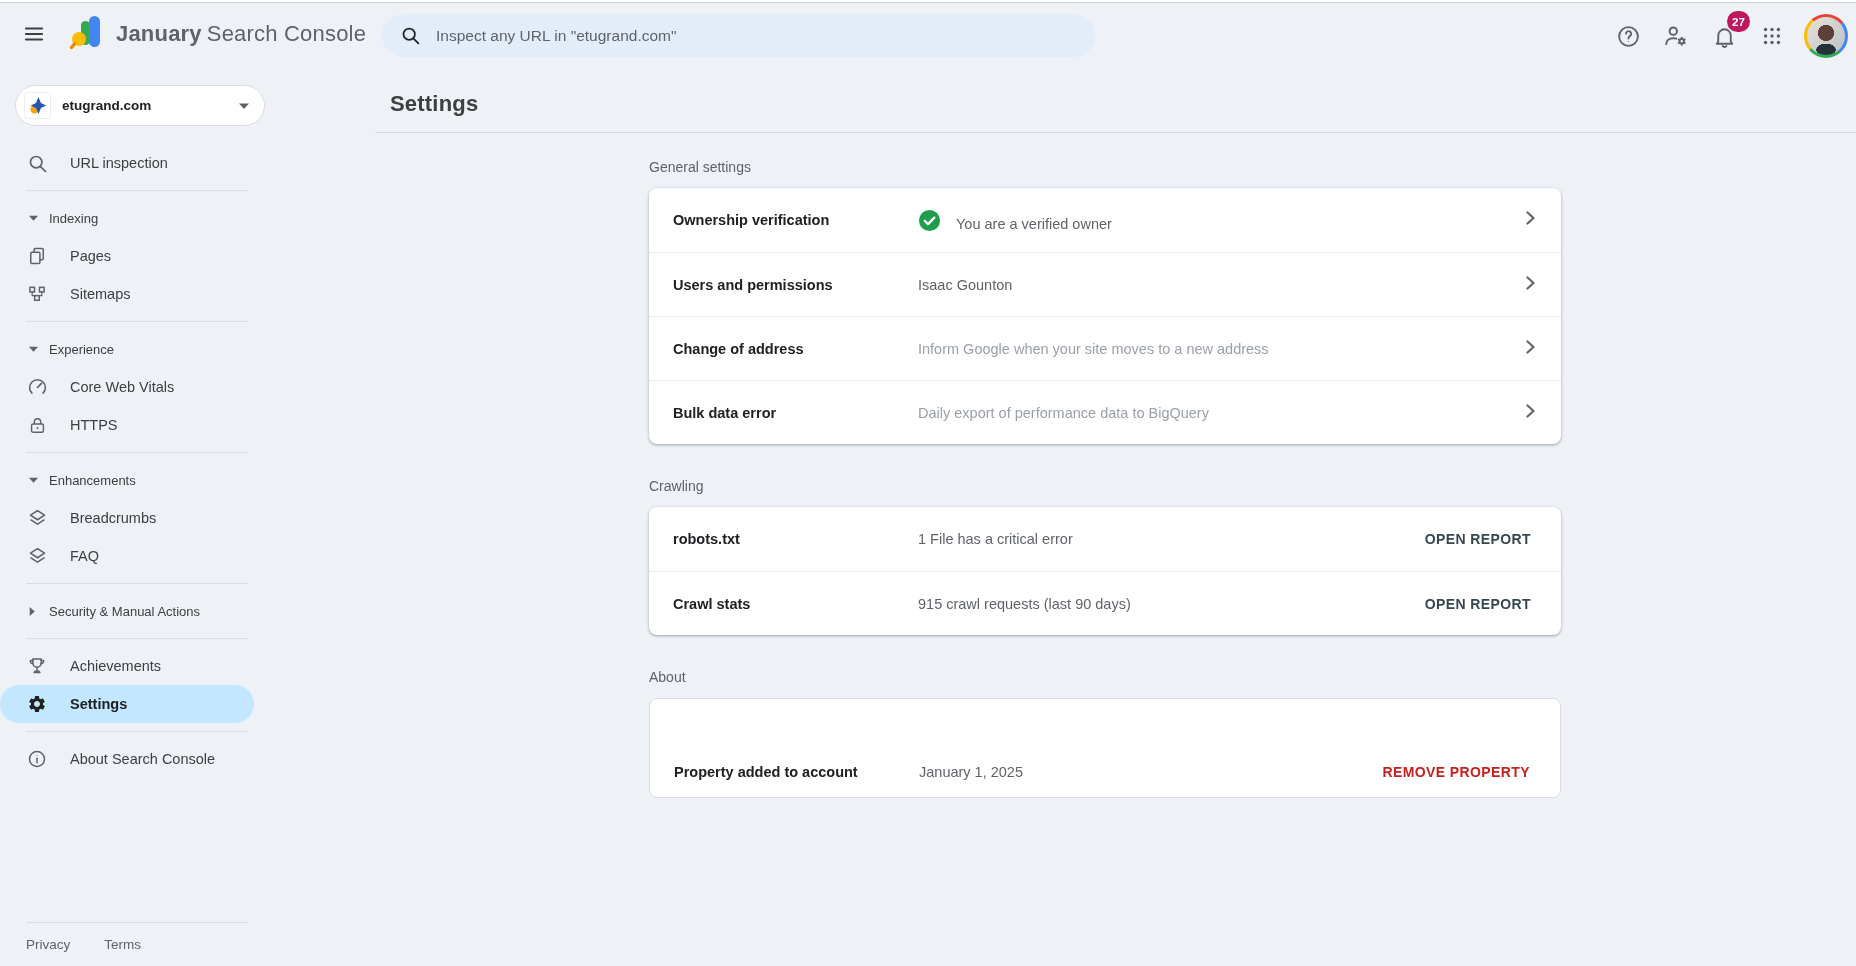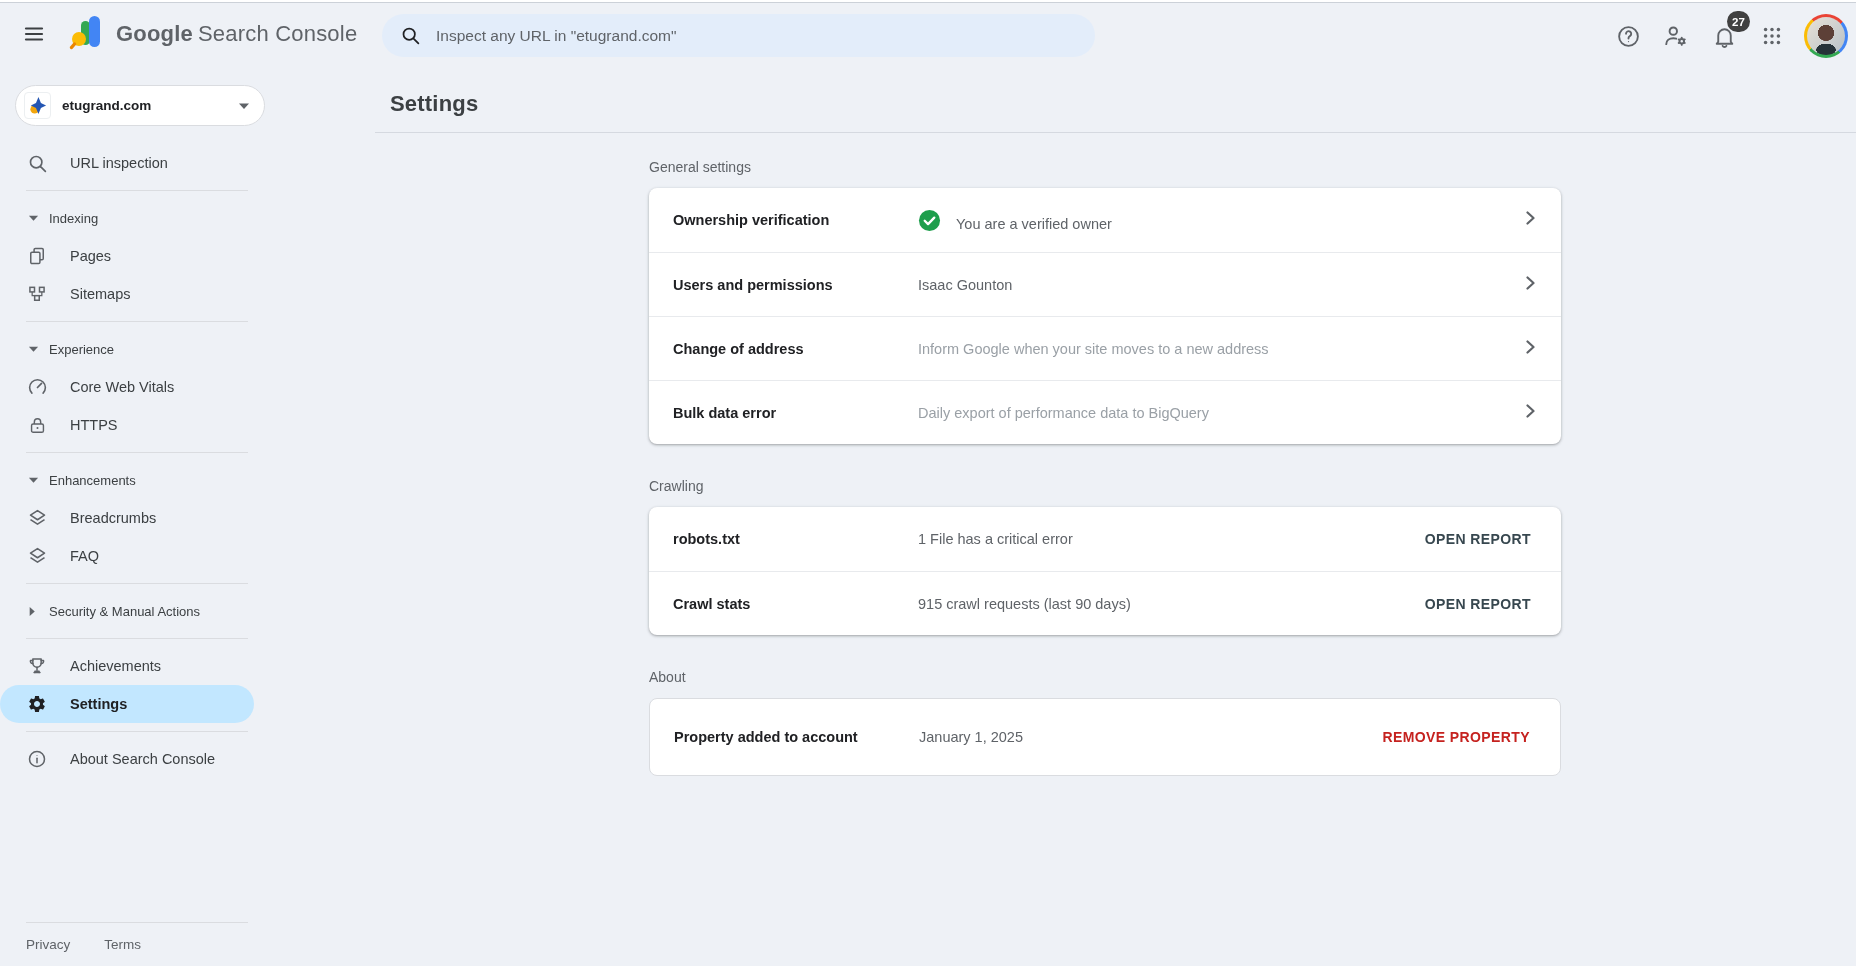--- a/index.html
+++ b/index.html
@@ -22,21 +22,21 @@
     background:#e3edfa; border-radius:22px; display:flex; align-items:center; padding:0 18px;
   }
   .search-pill input {
     flex:1; border:none; background:transparent; outline:none; margin-left:15px;
     font-size:15.5px; color:#202124; font-family:inherit;
   }
   .search-pill input::placeholder { color:#5f6368; opacity:1; }
   .header-right { position:absolute; right:8px; top:11px; display:flex; align-items:center; gap:8px; }
   .badge {
     position:absolute; top:-5px; right:-6px; min-width:23px; height:21px; padding:0 4px;
-    background:#404040; color:#fff; border-radius:11px; font-size:11.5px; font-weight:700;
+    background:#be185d; color:#fff; border-radius:11px; font-size:11.5px; font-weight:700;
     display:flex; align-items:center; justify-content:center;
   }
   .avatar-ring {
     width:44px; height:44px; border-radius:50%; padding:3px; cursor:pointer; margin-left:4px;
     background:conic-gradient(from -40deg, #ea4335 0 25%, #4285f4 25% 50%, #34a853 50% 75%, #fbbc05 75% 100%);
   }
   .avatar {
     width:100%; height:100%; border-radius:50%;
     background:
       radial-gradient(ellipse 16px 10px at 50% 86%, #263238 0 60%, transparent 61%),
@@ -69,21 +69,21 @@
   
   .main { position:absolute; top:65px; left:375px; right:0; bottom:0; }
   .page-title { font-size:22px; font-weight:700; color:#3c4043; margin:26px 0 0 15px; letter-spacing:.2px; }
   .page-div { border:none; border-top:1px solid #d5d9e0; margin-top:15px; }
   .content { margin-left:274px; width:912px; }
   .section-label { font-size:14px; color:#5f6368; margin:26px 0 13px 0; }
   .card { background:#fff; border-radius:8px; width:912px; box-shadow:0 1px 2px rgba(60,64,67,.3), 0 1px 3px 1px rgba(60,64,67,.12); overflow:hidden; }
   .card.flat { box-shadow:none; border:1px solid #dadce0; }
   .row { height:64px; display:flex; align-items:center; padding:0 26px 0 24px; cursor:pointer; }
   .row + .row { border-top:1px solid #e8eaed; }
-  .row.short { height:76px; }
+  .row.short { height:50px;margin-top:48px; }
   .row-label { width:245px; flex-shrink:0; font-size:14.5px; font-weight:700; color:#202124; }
   .row-value { flex:1; font-size:14.5px; color:#5f6368; display:flex; align-items:flex-end; gap:15px; overflow:hidden; white-space:nowrap; }
   .row-value.muted { color:#9aa0a6; }
   .chev { color:#5f6368; flex-shrink:0; }
   .action-btn { border:none; background:transparent; font-family:inherit; font-size:14px; font-weight:700; letter-spacing:.4px; color:#37474f; cursor:pointer; padding:8px 4px; flex-shrink:0; }
   .action-btn.danger { color:#c5221f; }
   .vcheck { flex-shrink:0; display:flex; }
 </style>
 </head>
 <body>
@@ -100,21 +100,21 @@
   </button>
   <div class="logo">
     <span>
       <svg width="38" height="38" viewBox="0 0 38 38">
         <rect x="13" y="8" width="9" height="24" rx="4.5" fill="#34a853"></rect>
         <rect x="21" y="3" width="11" height="31" rx="5.5" fill="#4285f4"></rect>
         <circle cx="11" cy="26" r="7" fill="#fbbc05"></circle>
         <line x1="6.5" y1="31" x2="3.5" y2="34.5" stroke="#ea8600" stroke-width="3.4" stroke-linecap="round"></line>
       </svg>
     </span>
-    <span class="logo-text"><b>Google</b><span>Search Console</span></span>
+    <span class="logo-text"><b>January</b><span>Search Console</span></span>
   </div>
 
   <div class="search-pill">
     <span style="color:#202124;display:flex;">
       <svg width="21" height="21" viewBox="0 0 24 24" fill="none" stroke="currentColor" stroke-width="2" stroke-linecap="round">
           <circle cx="10.5" cy="10.5" r="6.5"></circle>
           <line x1="15.5" y1="15.5" x2="21" y2="21"></line>
         </svg>
     </span>
     <input type="text" value="" placeholder="Inspect any URL in &quot;etugrand.com&quot;" style="">

